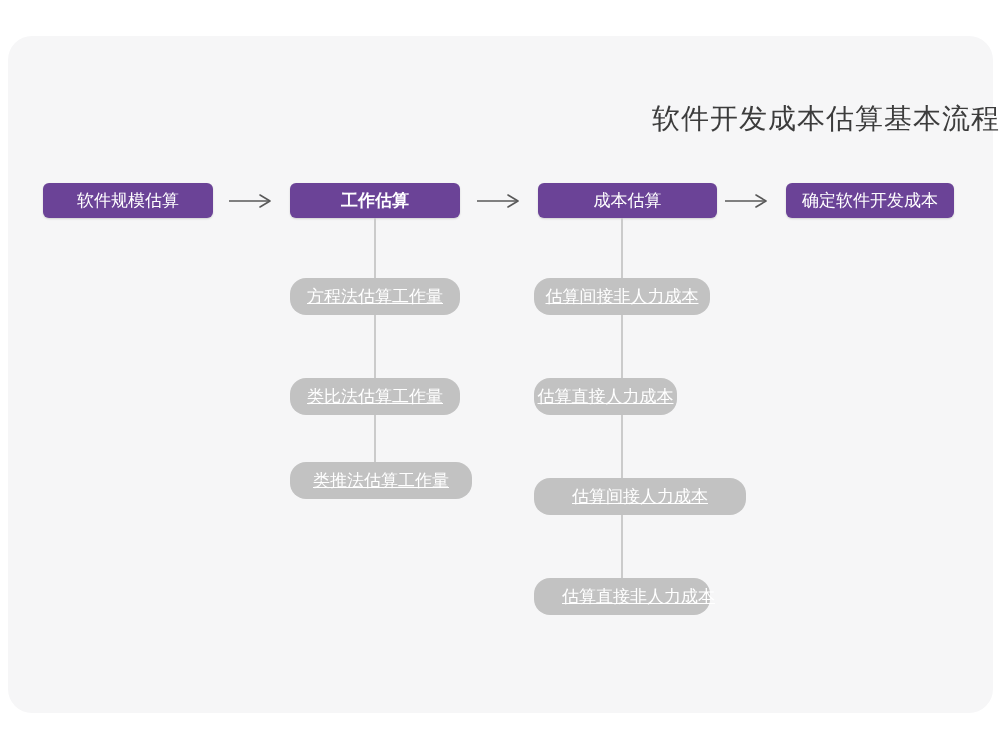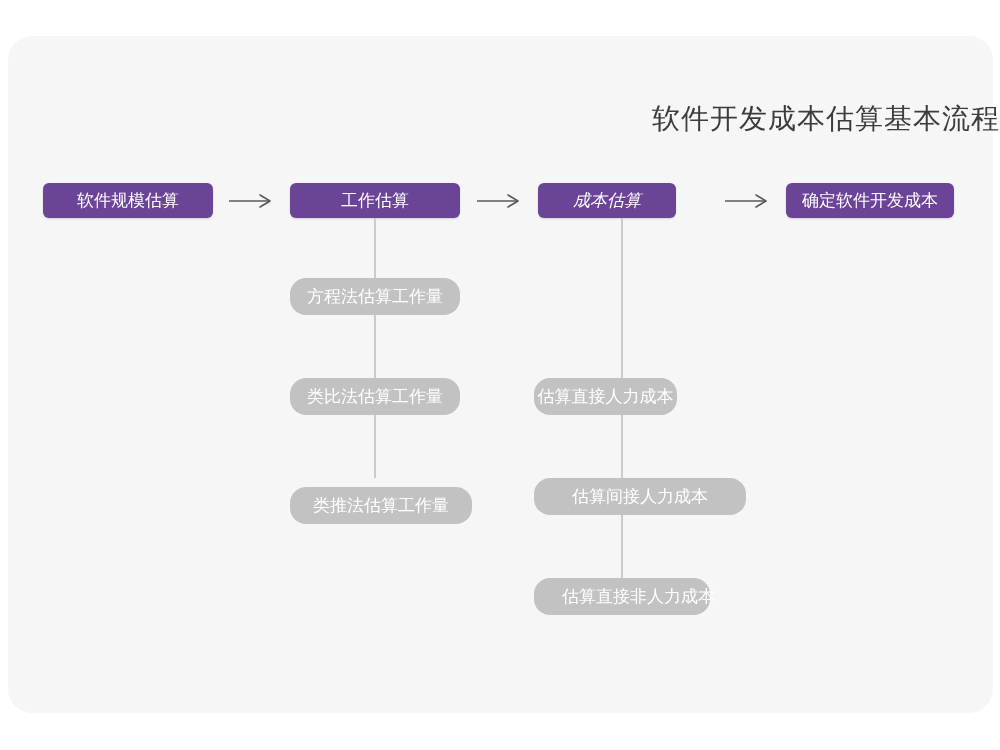--- a/index.html
+++ b/index.html
@@ -16,36 +16,36 @@
   html,body{width:1000px;height:750px;background:var(--page-bg);
     font-family:"Liberation Sans","DejaVu Sans",sans-serif;}
   .canvas{position:relative;width:1000px;height:750px;overflow:hidden;}
   .card{position:absolute;left:8px;top:36px;width:985px;height:677px;
     background:var(--card-bg);border-radius:24px;}
   .title{position:absolute;left:0;top:100px;width:1000px;text-align:right;
     font-size:28px;letter-spacing:1px;color:var(--title-text);font-weight:400;}
   .node{position:absolute;height:35px;line-height:35px;text-align:center;
     color:var(--box-text);font-size:17px;border-radius:6px;white-space:nowrap;}
   .node.primary{background:var(--accent);box-shadow:0 1px 2px rgba(0,0,0,.15);text-align:center;}
-  .node.secondary{background:var(--muted-box);height:37px;line-height:37px;border-radius:16px;}
+  .node.secondary{background:var(--muted-box);height:37px;line-height:37px;border-radius:16px;text-decoration:underline;}
   .arrow{position:absolute;width:48px;height:16px;color:var(--arrow);}
   .vline{position:absolute;width:2px;background:var(--line);}
   
   .n0{left:43px;top:183px;width:170px;}
-  .n1{left:290px;top:183px;width:170px;}
-  .n2{left:538px;top:183px;width:138px;font-style:italic;}
+  .n1{left:290px;top:183px;width:170px;font-weight:bold;}
+  .n2{left:538px;top:183px;width:179px;}
   .n3{left:786px;top:183px;width:168px;}
   .a0{left:227px;top:193px;}
   .a1{left:475px;top:193px;}
   .a2{left:723px;top:193px;}
   
   .vl1{left:374px;top:218px;height:260px;}
   .m0{left:290px;top:278px;width:170px;}
   .m1{left:290px;top:378px;width:170px;}
-  .m2{left:290px;top:487px;width:182px;}
+  .m2{left:290px;top:462px;width:182px;}
   
   .vl2{left:621px;top:218px;height:360px;}
   .c0{left:534px;top:278px;width:176px;}
   .c1{left:534px;top:378px;width:143px;}
   .c2{left:534px;top:478px;width:212px;}
   .c3{left:534px;top:578px;width:176px;padding-left:28px;}
 </style>
 </head>
 <body>
 
@@ -76,16 +76,17 @@
   </svg>
 
   <div class="node primary n3">确定软件开发成本</div>
 
   <div class="vline vl1"></div>
   <div class="node secondary m0">方程法估算工作量</div>
   <div class="node secondary m1">类比法估算工作量</div>
   <div class="node secondary m2">类推法估算工作量</div>
 
   <div class="vline vl2"></div>
+  <div class="node secondary c0">估算间接非人力成本</div>
   <div class="node secondary c1">估算直接人力成本</div>
   <div class="node secondary c2">估算间接人力成本</div>
   <div class="node secondary c3">估算直接非人力成本</div>
 </div>
 
 </body></html>

